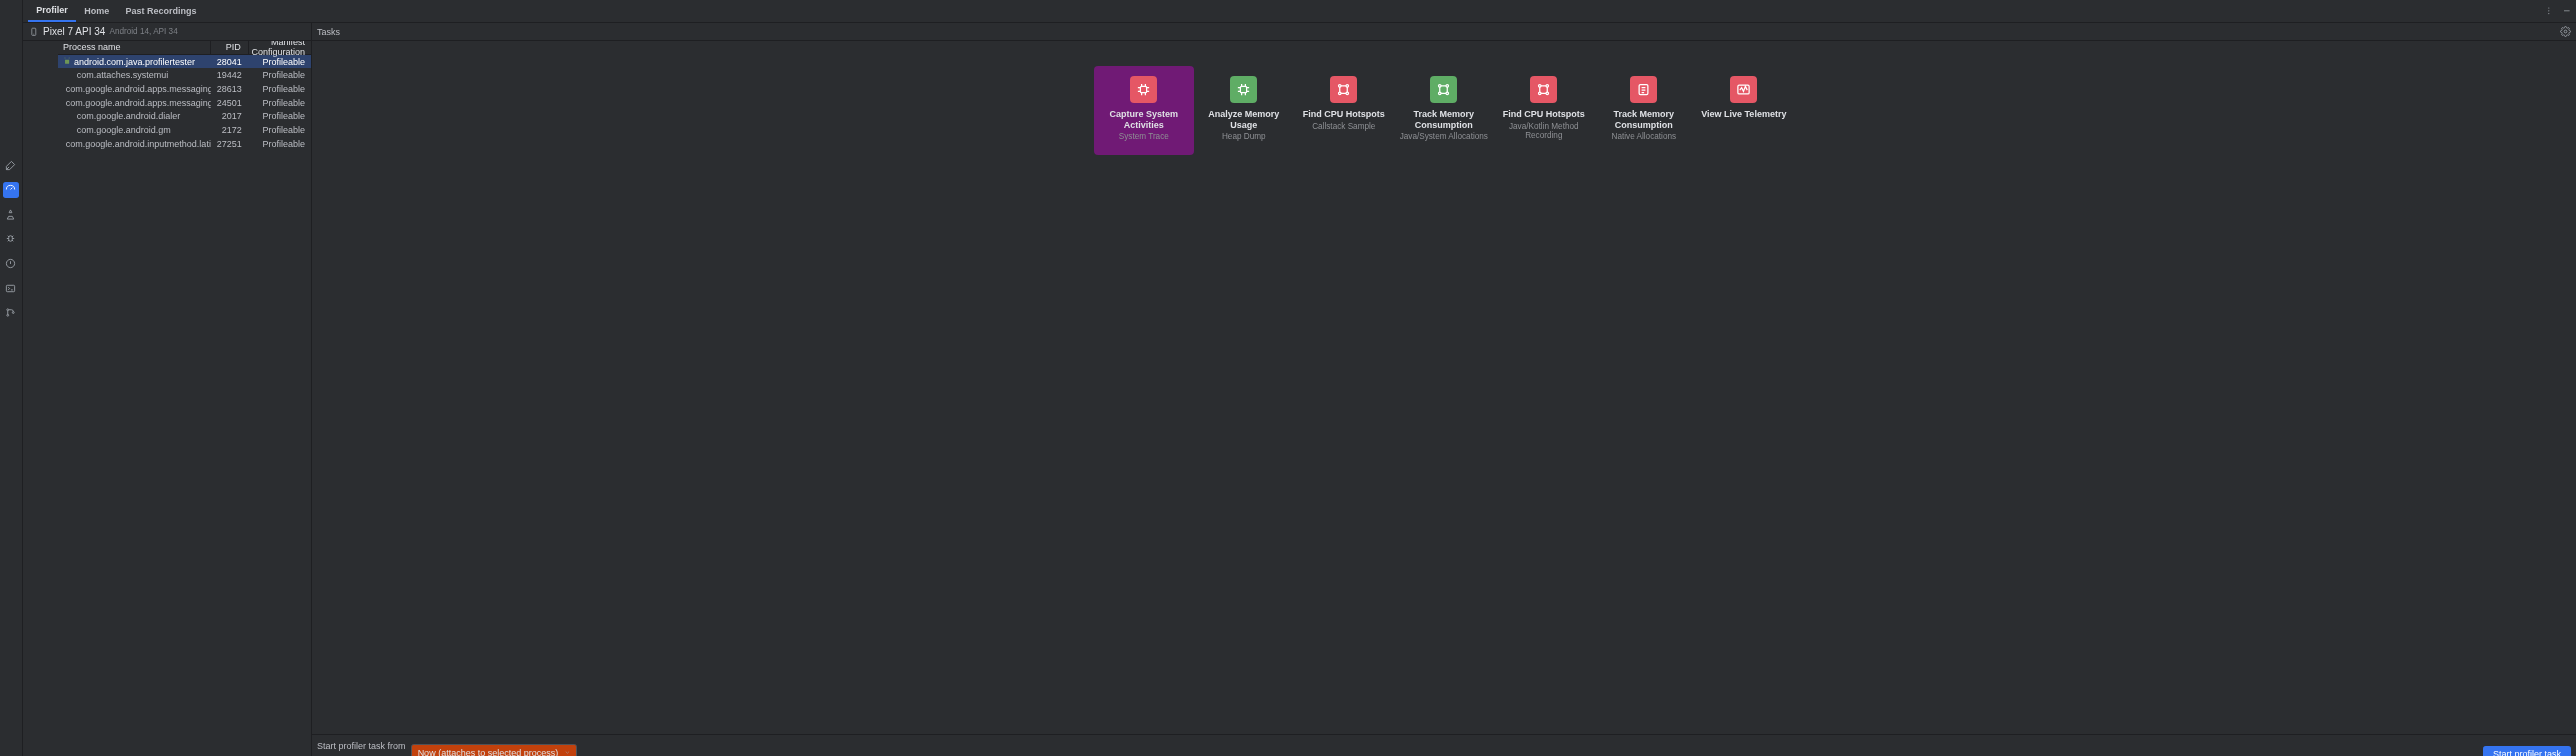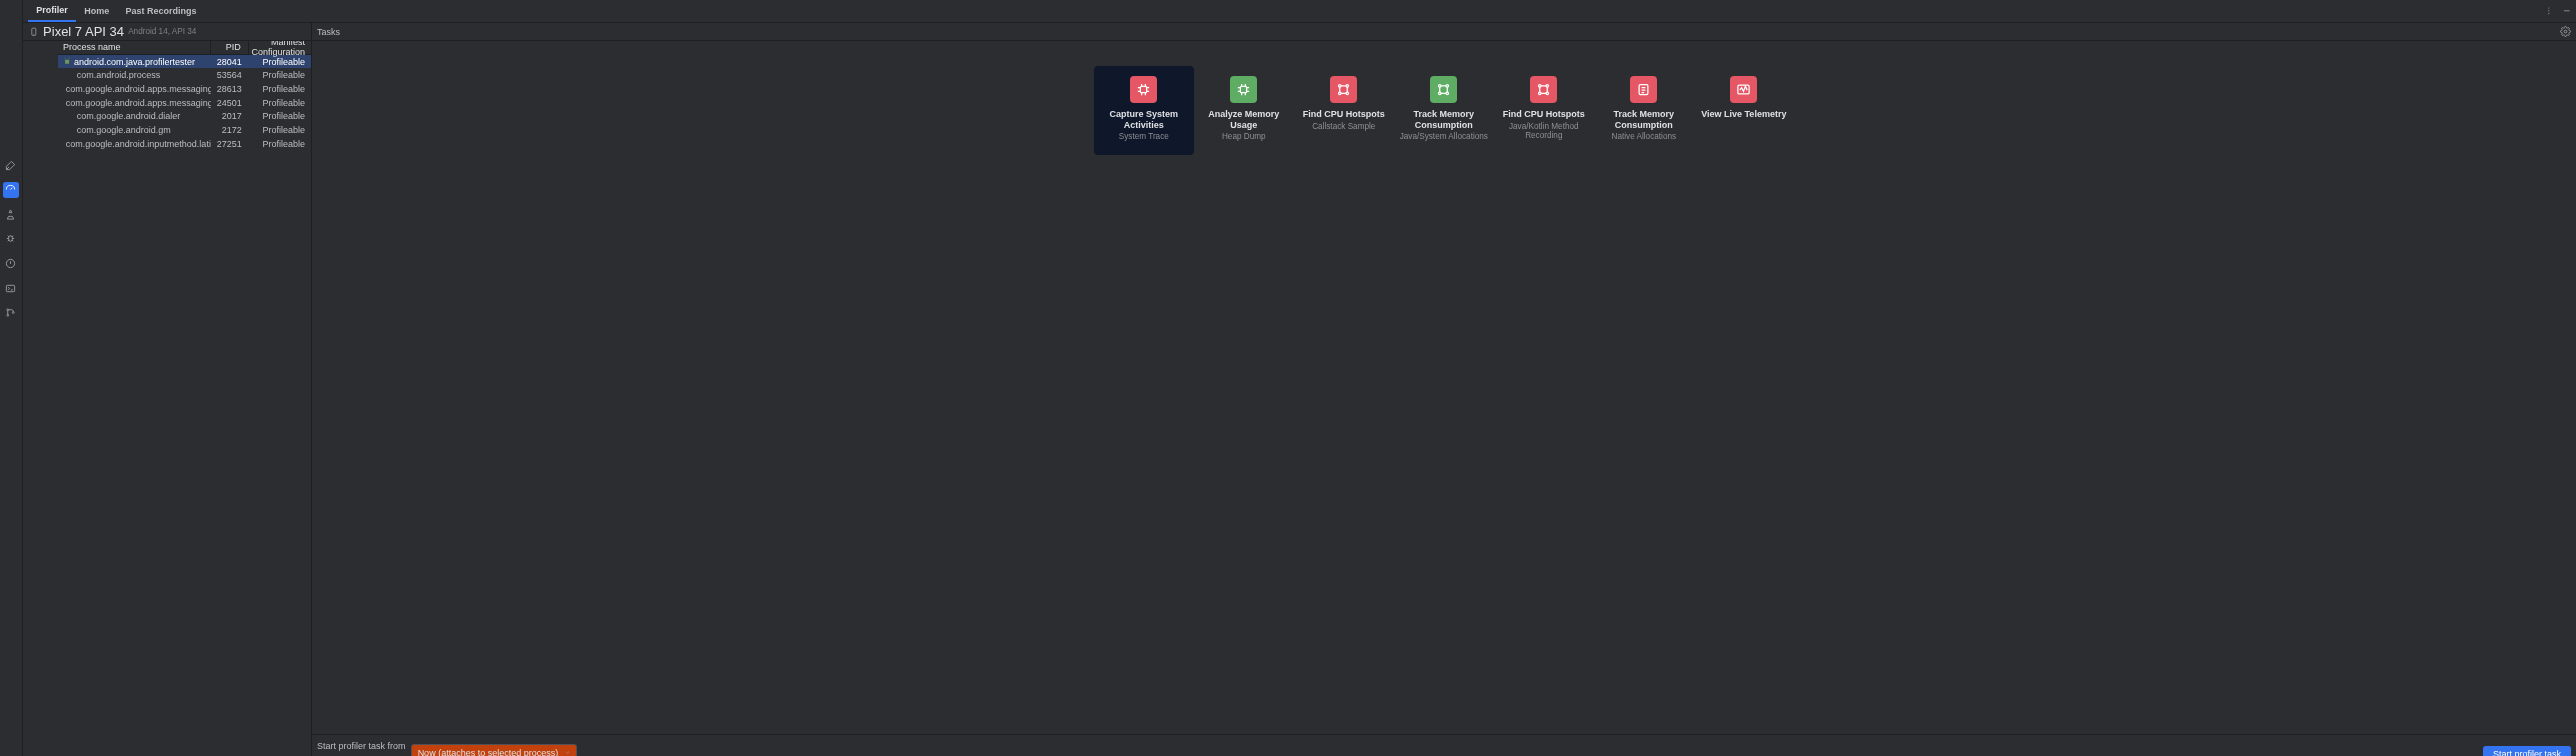--- a/index.html
+++ b/index.html
@@ -21,21 +21,21 @@
   .tab.active { border-bottom:2.1px solid #3574f0; }
   .tabstrip-spacer { flex:1; }
   .tabstrip-ctrl { width:18px; display:flex; align-items:center; justify-content:center; color:#9aa0a6; }
 
   .workspace { flex:1; display:flex; min-height:0; }
 
   
   .left-panel { width:289px; border-right:0.7px solid #1e1f22; display:flex; flex-direction:column; background:#2b2d30; min-width:0; }
   .device-row { height:18px; display:flex; align-items:center; padding-left:6.8px; gap:4.1px; border-bottom:0.7px solid #1e1f22; }
   .device-icon { width:9.6px; height:9.6px; color:#9aa0a6; }
-  .device-name { color:#dfe1e5; font-size:13px; }
+  .device-name { color:#dfe1e5; font-size:10px; }
   .device-sub { color:#7d8086; font-size:8.2px; }
 
   .proc-table { flex:1; overflow:auto;margin-left:35px; }
   .pt-header, .pt-row { display:flex; align-items:center; height:13.7px; font-size:9px; }
   .pt-header { border-bottom:0.7px solid #1e1f22; color:#dfe1e5; }
   .pt-col-name { flex:0 0 153px; padding-left:5.5px; white-space:nowrap; overflow:hidden; text-overflow:ellipsis; display:flex; align-items:center; gap:2.7px; }
   .pt-col-pid  { flex:0 0 38px; text-align:right; padding-right:6.8px; }
   .pt-col-manifest { flex:1; text-align:right; padding-right:5.5px; }
   .pt-header .pt-col-name, .pt-header .pt-col-pid { border-right:0.7px solid #1e1f22; height:100%; display:flex; align-items:center; }
   .pt-header .pt-col-pid { justify-content:flex-end; }
@@ -46,21 +46,21 @@
 
   
   .right-panel { flex:1; display:flex; flex-direction:column; min-width:0; background:#2b2d30; }
   .rp-header { height:18px; display:flex; align-items:center; padding:0 5.5px; border-bottom:0.7px solid #1e1f22; }
   .rp-header-title { color:#bcbec4; font-size:9px; }
   .rp-header-spacer { flex:1; }
 
   .task-grid { flex:1; overflow:auto; padding:25px 5.5px 5.5px 5.5px; }
   .task-rowline { display:flex; flex-wrap:wrap; gap:0; justify-content:center; }
   .task-card { width:100px; height:89px; margin:0 0 19px 0; border-radius:4.1px; display:flex; flex-direction:column; align-items:center; justify-content:flex-start; padding-top:9.6px; cursor:pointer; text-align:center; }
-  .task-card.selected { background:#0f172a; }
+  .task-card.selected { background:#701a75; }
   .task-icon-box { width:27px; height:27px; border-radius:4.1px; display:flex; align-items:center; justify-content:center; margin-bottom:6.8px; }
   .tib-red   { background:#e55765; }
   .tib-green { background:#5fad65; }
   .task-title { font-weight:600; color:#dfe1e5; line-height:1.2; font-size:9px; padding:0 4.1px; }
   .task-sub   { color:#8e9094; font-size:8.2px; margin-top:1.4px; padding:0 4.1px; line-height:1.2; }
 
   
   .footer { height:22px; border-top:0.7px solid #1e1f22; background:#2b2d30; display:flex; align-items:center; padding:0 5.5px; gap:5.5px; }
   .footer-label { color:#bcbec4; }
   .combo { background:#c2410c; border:0.7px solid #4e5157; border-radius:2.7px; height:16.4px; display:flex; align-items:center; padding:0 5.5px; gap:5.5px; color:#dfe1e5; cursor:pointer;margin-top:14px; }
@@ -166,23 +166,23 @@
                   </svg>
                 </span>
                 <span>android.com.java.profilertester</span>
               </div>
               <div class="pt-col-pid">28041</div>
               <div class="pt-col-manifest">Profileable</div>
             </div>
             <div class="pt-row">
               <div class="pt-col-name">
                 <span style="width: 11px;"></span>
-                <span>com.android.process</span>
-              </div>
-              <div class="pt-col-pid">53564</div>
+                <span>com.attaches.systemui</span>
+              </div>
+              <div class="pt-col-pid">19442</div>
               <div class="pt-col-manifest">Profileable</div>
             </div>
             <div class="pt-row">
               <div class="pt-col-name">
                 <span style="width: 11px;"></span>
                 <span>com.google.android.apps.messaging</span>
               </div>
               <div class="pt-col-pid">28613</div>
               <div class="pt-col-manifest">Profileable</div>
             </div>

